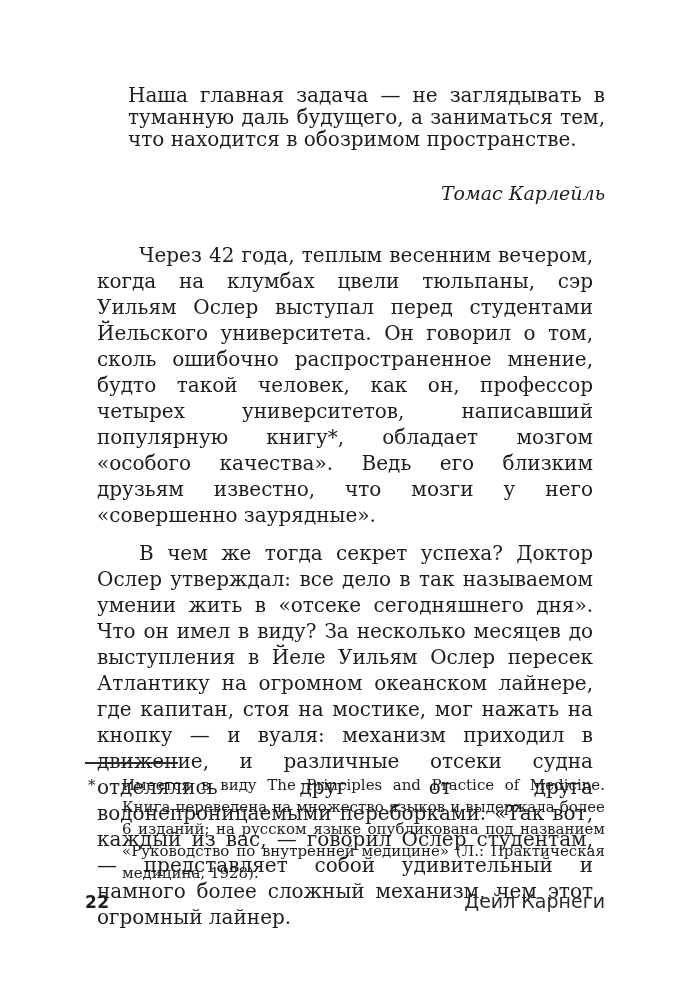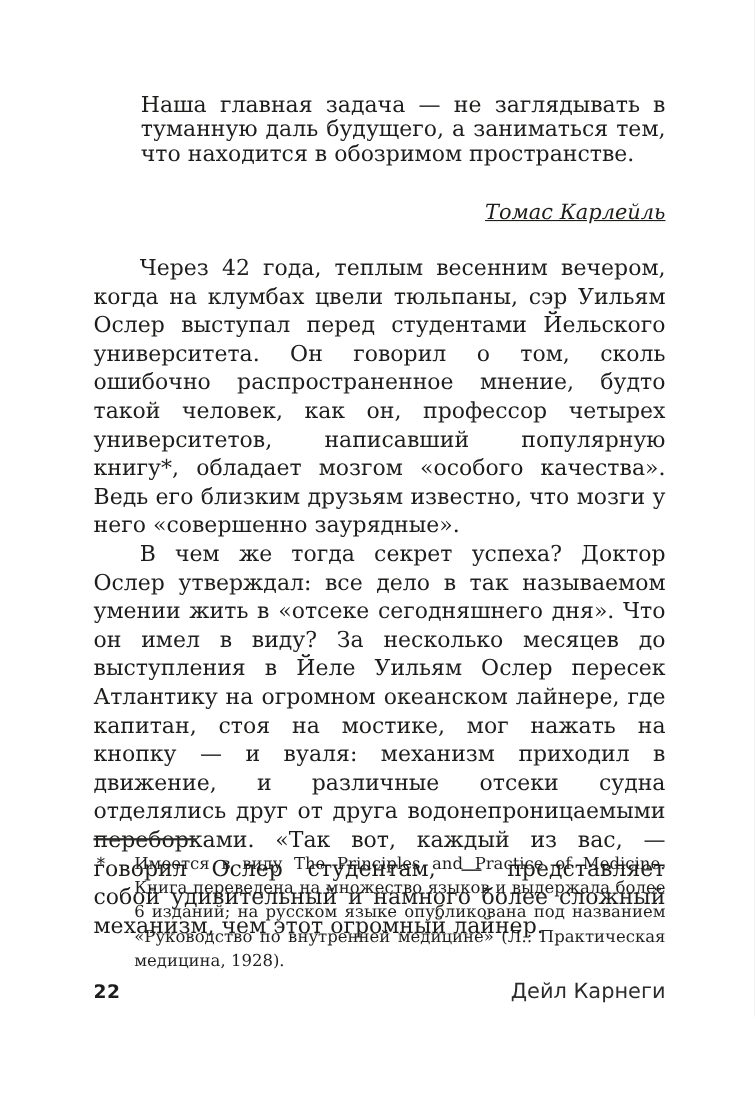--- a/index.html
+++ b/index.html
@@ -28,34 +28,33 @@
     text-align: justify;
   }
   .attribution {
     position: absolute;
     left: 128px;
     width: 477px;
     top: 182px;
     font-size: 19px;
     font-style: italic;
     text-align: right;
-    text-decoration: underline;
   }
   
   .body-text {
     position: absolute;
     left: 85px;
     width: 520px;
     top: 230px;
     font-size: 20px;
     line-height: 26px;
     text-align: justify;
   }
   .body-text p {
-    margin: 0;
+    margin: 12px;
     text-indent: 42px;
   }
   
   .footnote-separator {
     position: absolute;
     left: 85px;
     top: 762px;
     width: 93px;
     height: 0;
     border-top: 2px solid #2a2a28;

